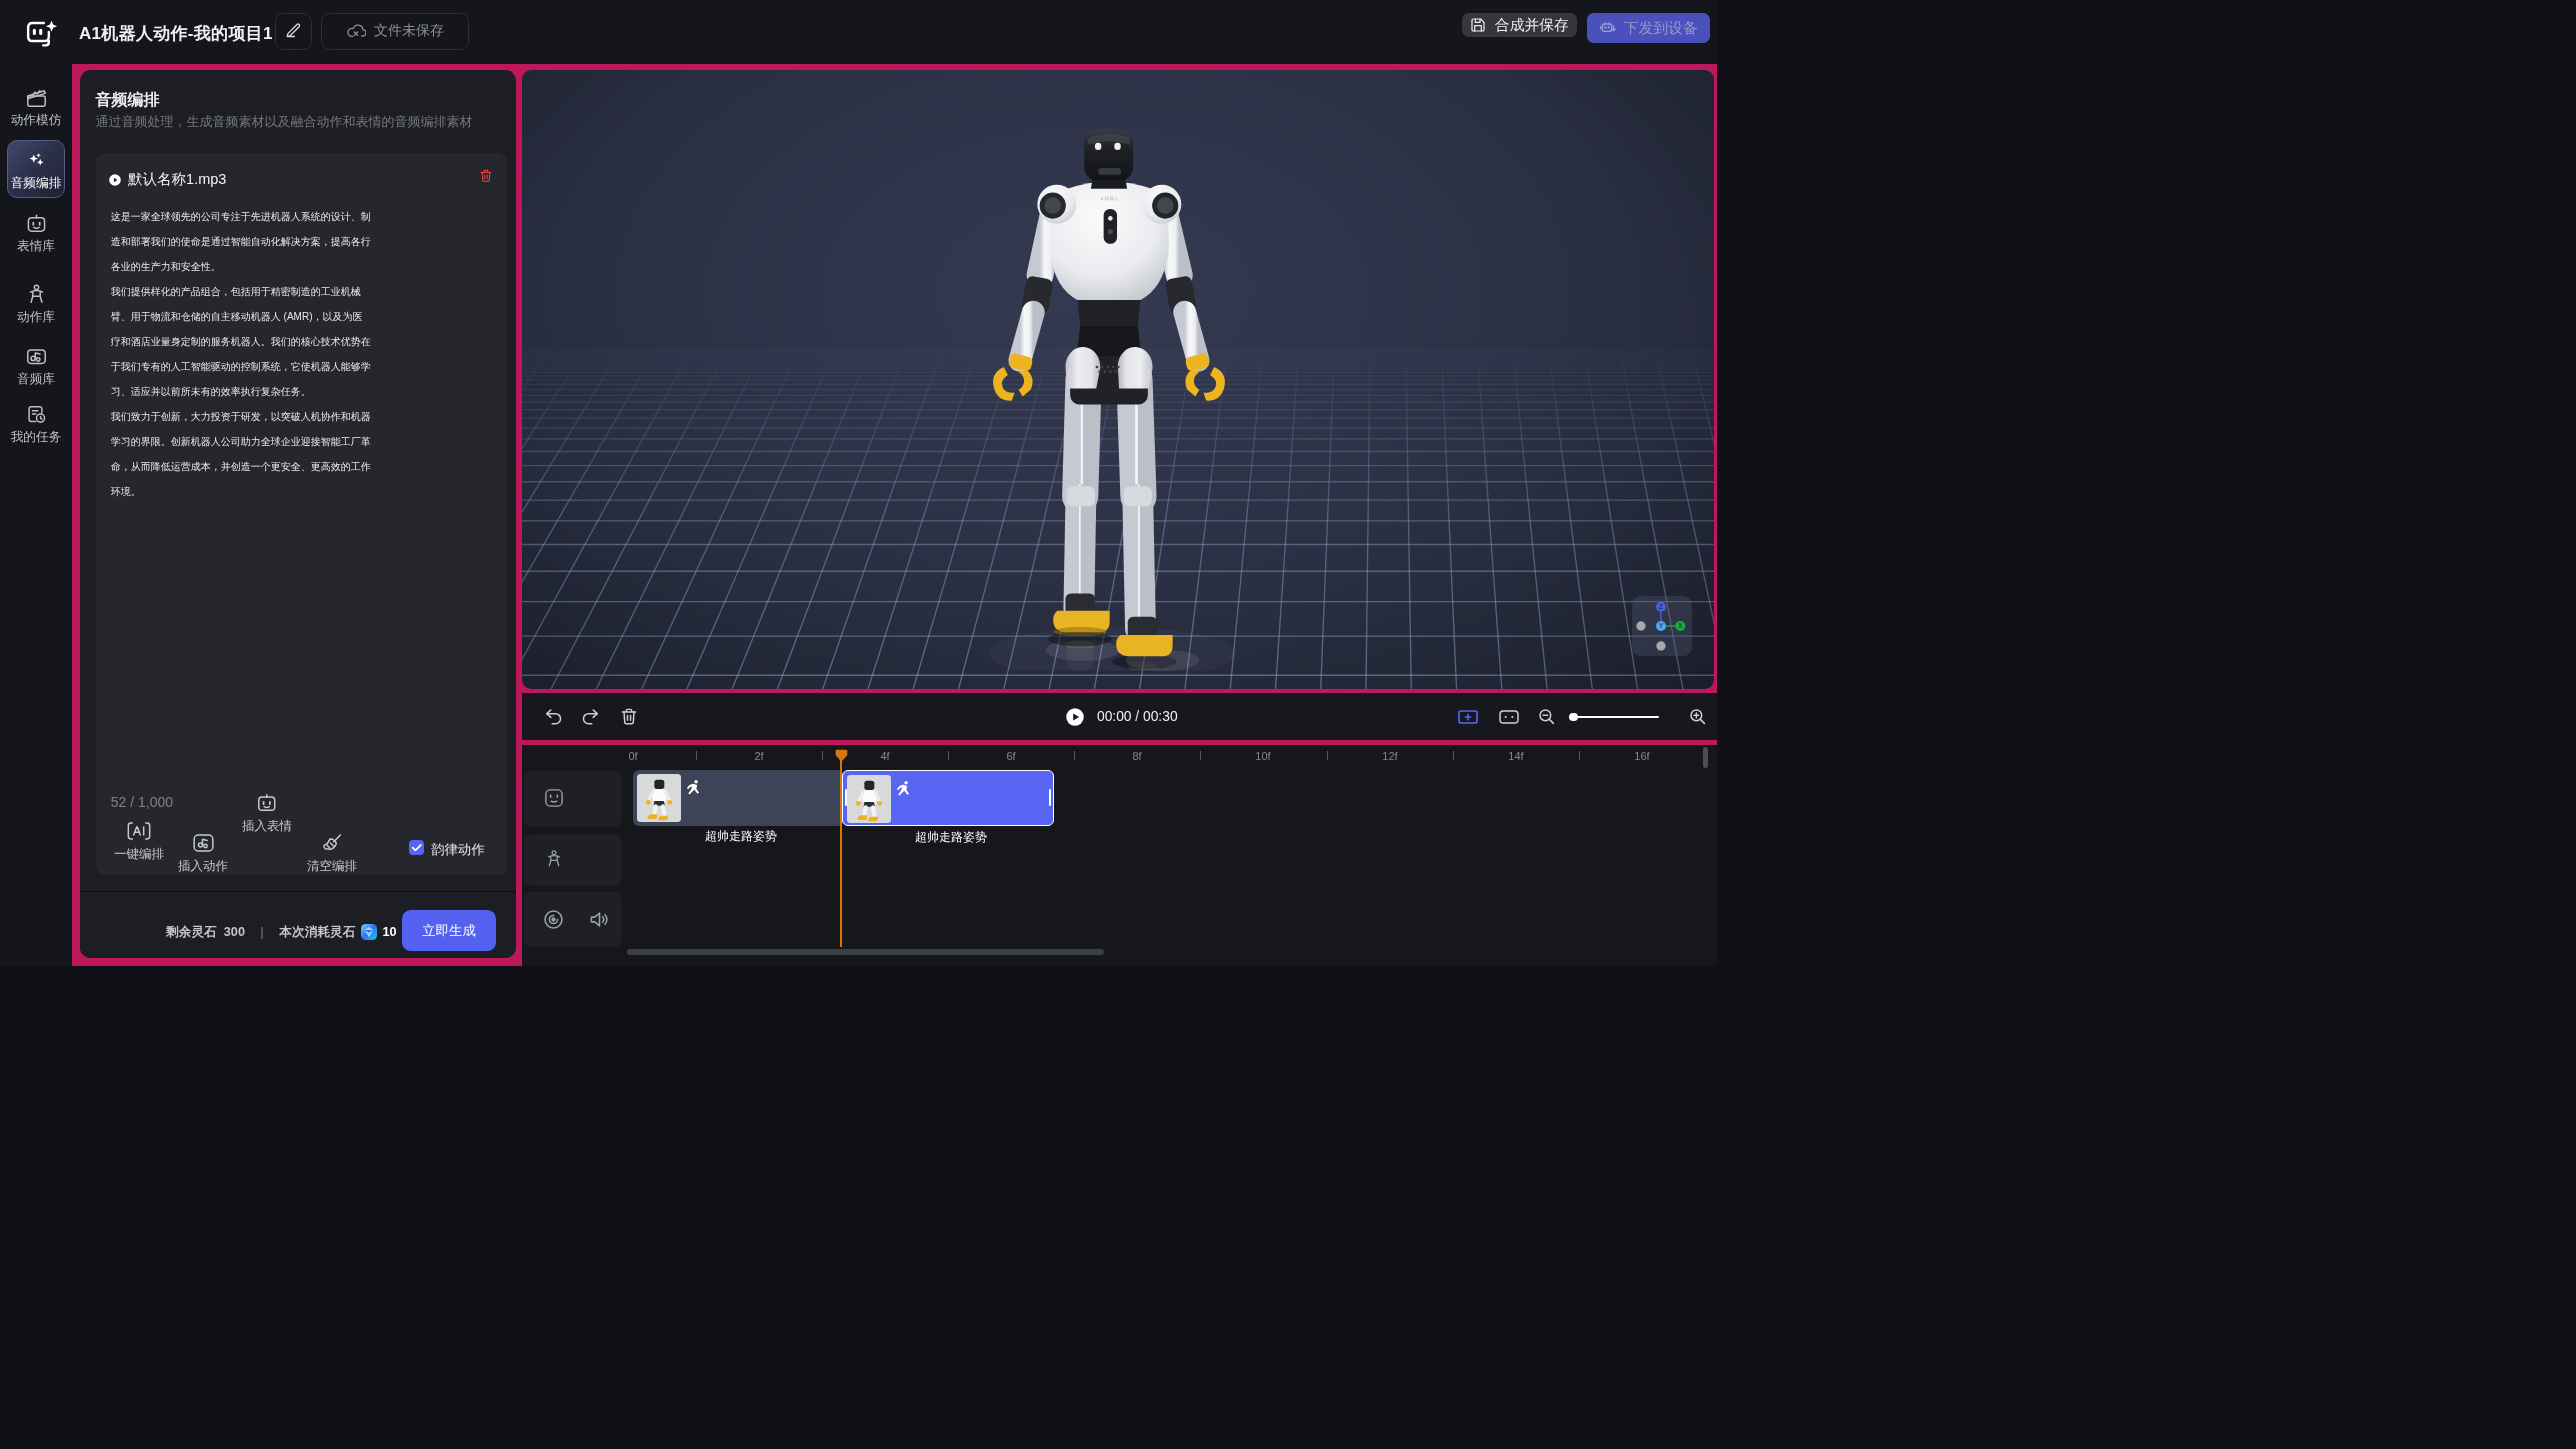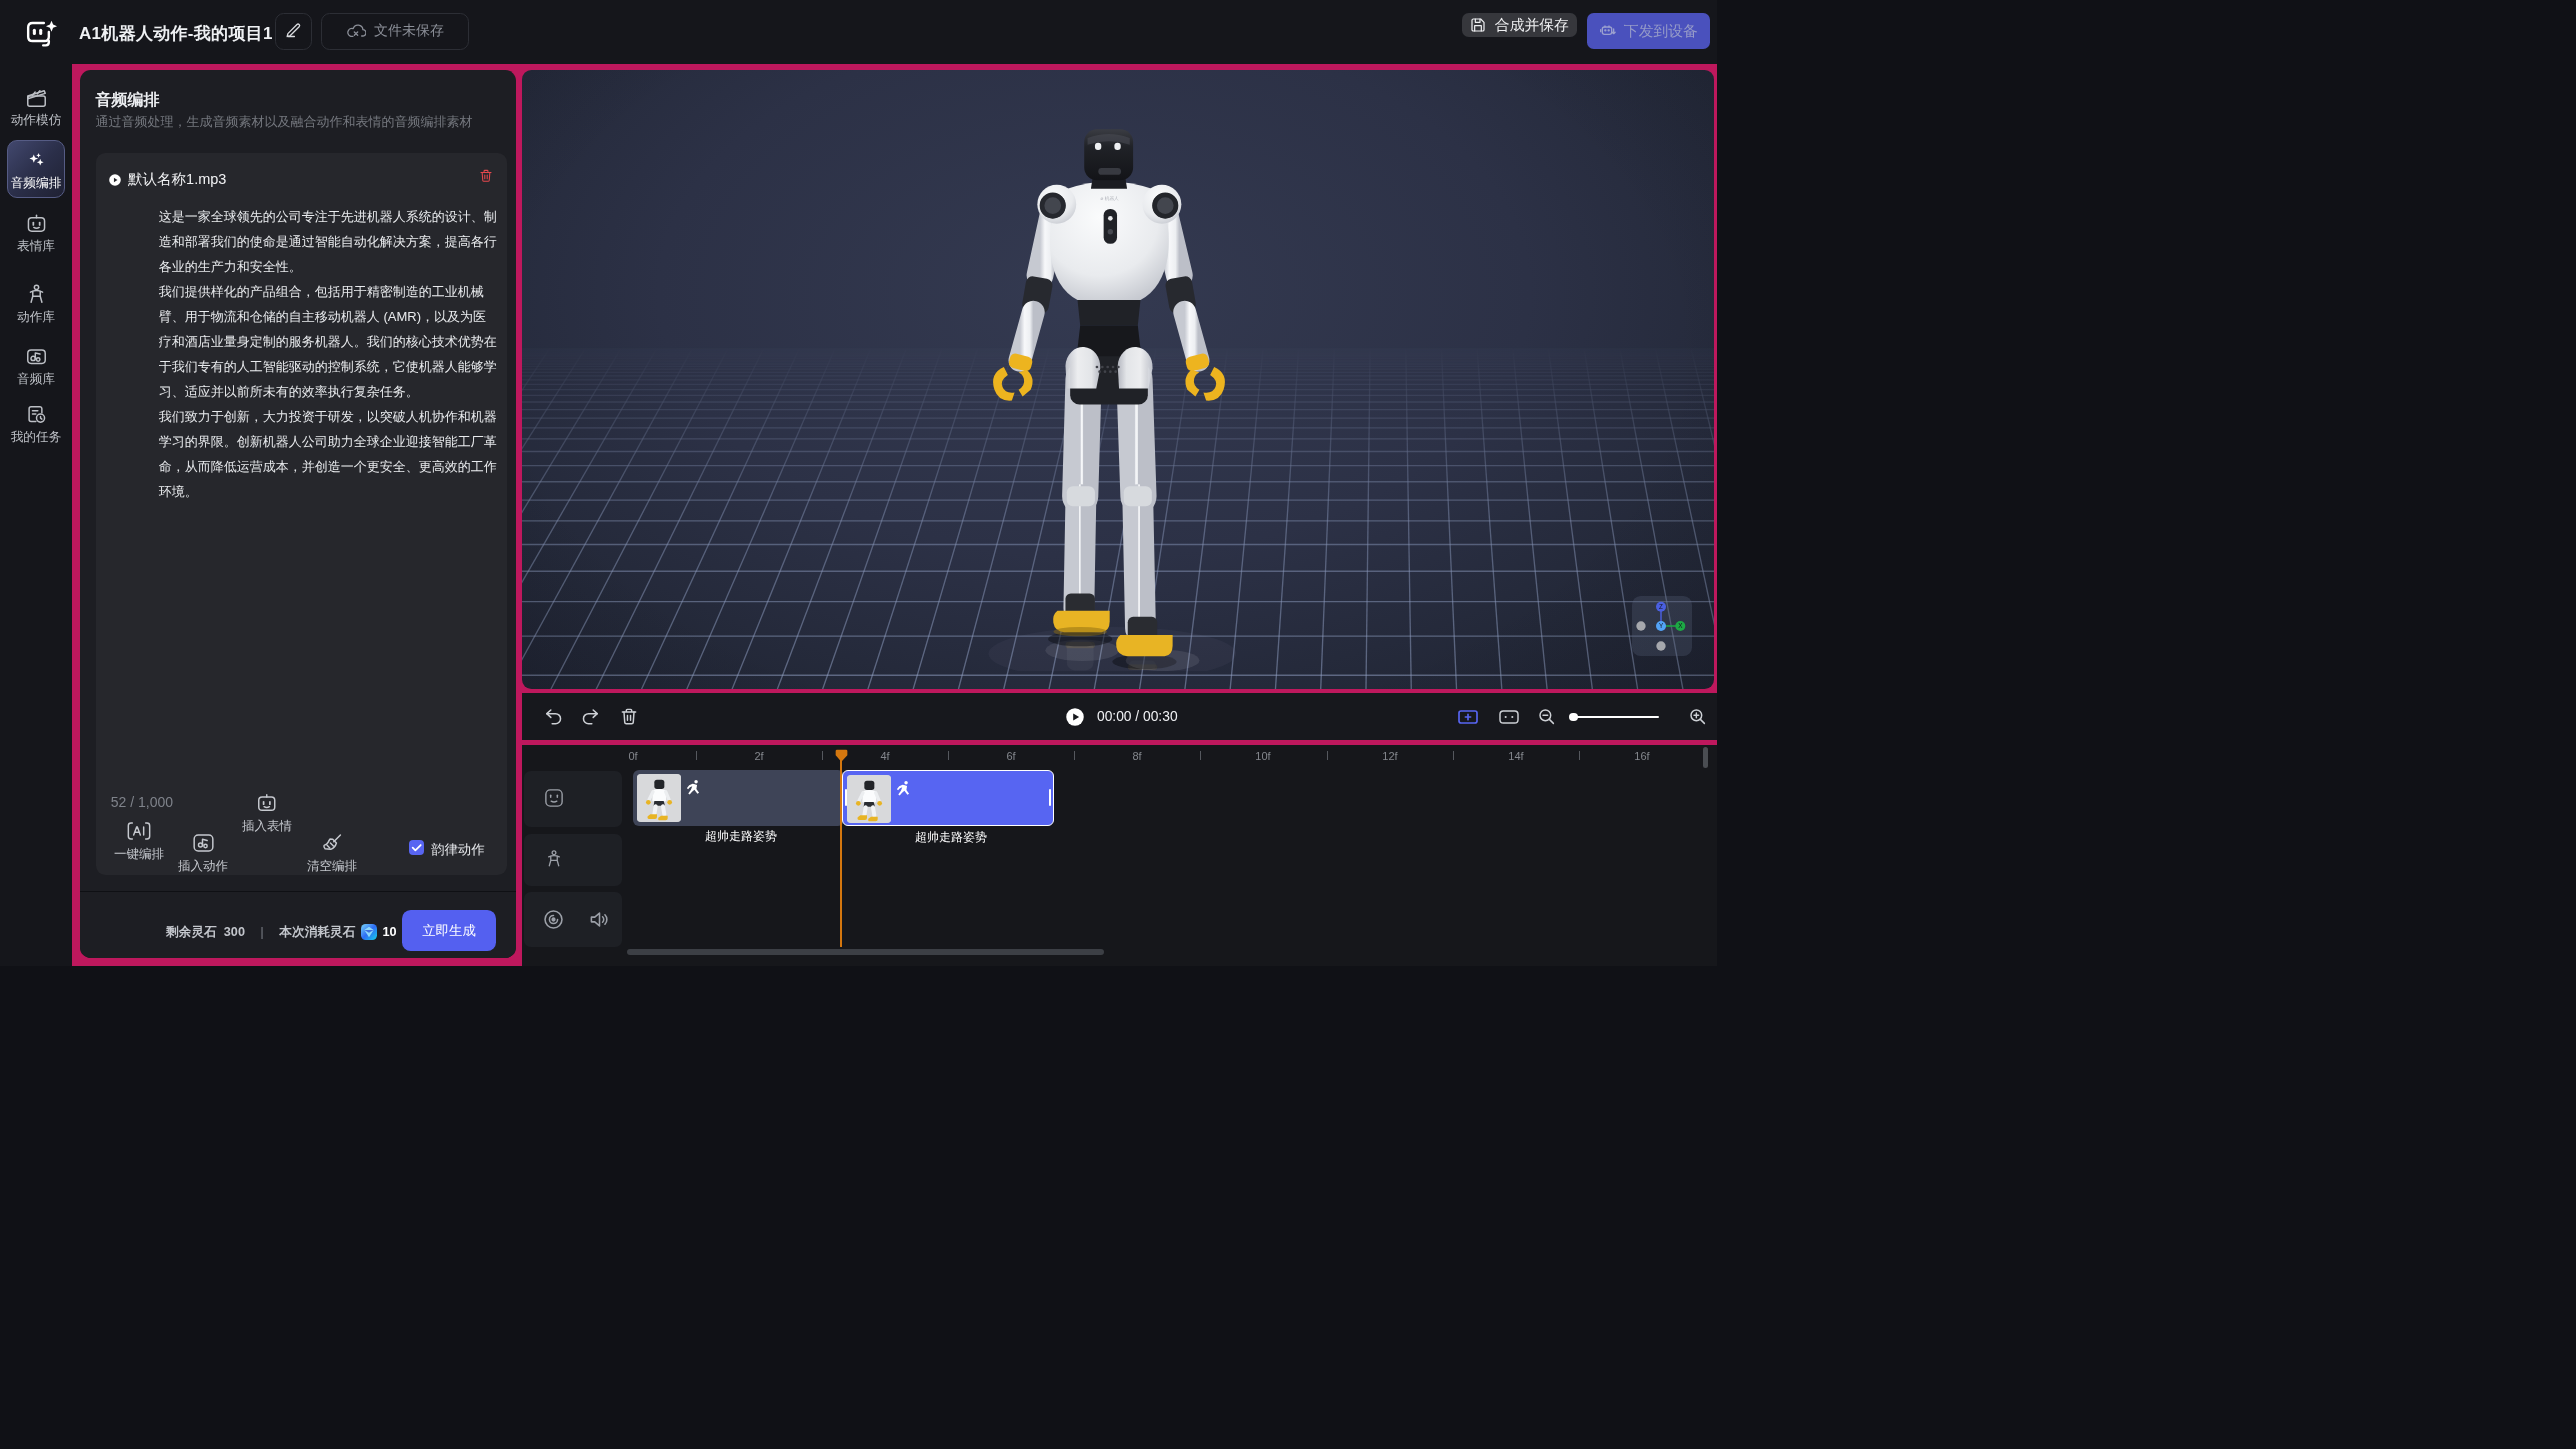--- a/index.html
+++ b/index.html
@@ -10,39 +10,39 @@
 
 #topbar { position:absolute; left:0; top:0; width:1717px; height:64px; background:#15161b; }
 #logo { position:absolute; left:25px; top:20px; }
 #title { position:absolute; left:79px; top:21.5px; font-size:17px; color:#eef0f3; font-weight:bold; letter-spacing:0.3px; }
 .tbtn { position:absolute; top:12.7px; height:37px; border:0.7px solid #2c2e35; border-radius:8.7px;
   display:flex; align-items:center; justify-content:center; color:#8b8f98; font-size:14px; gap:8px; }
 #btn-edit { left:275px; width:37px; }
 #btn-unsaved { left:321px; width:148px; }
 #btn-save { position:absolute; top:13.4px; left:1462px; width:115px; height:24px; background:#36373c; border-radius:6.7px;
   display:flex; align-items:center; justify-content:center; gap:8.7px; color:#f0f1f3; font-size:14.8px; }
-#btn-deploy { position:absolute; top:13.4px; left:1587px; width:123px; height:36px; background:#4a51bd; border-radius:6.7px;
+#btn-deploy { position:absolute; top:13.4px; left:1587px; width:123px; height:30px; background:#4a51bd; border-radius:6.7px;
   display:flex; align-items:center; justify-content:center; gap:6.7px; color:#969bc8; font-size:14.8px; }
 
 
 #sidebar { position:absolute; left:0; top:64px; width:72px; height:902px; background:#15161b; }
 .sb-item { position:absolute; left:0; width:72px; text-align:center; color:#bdc0c6; font-size:12.7px; }
 .sb-item svg { display:block; margin:0 auto 3.4px; }
 #sb-active { position:absolute; left:6.7px; top:76px; width:58px; height:58px; border-radius:10px;
   background:linear-gradient(135deg,#42486e 0%,#2b2f4a 50%,#1f2133 100%); border:0.7px solid #565c85; }
 
 
 #panel { position:absolute; left:80px; top:70px; width:436px; height:888px; background:#1d1e23; border-radius:10.7px; }
 #panel h1 { position:absolute; left:15.4px; top:19.5px; font-size:16px; color:#eceef1; font-weight:bold; }
 #panel .sub { position:absolute; left:15.4px; top:43px; font-size:13px; color:#74777e; }
 #card { position:absolute; left:16px; top:83px; width:411px; height:722px; background:#26272c; border-radius:9.4px; }
 #card .head { position:absolute; left:13.4px; top:17px; display:flex; align-items:center; gap:6.7px; }
 #card .head .t { color:#f2f3f5; font-size:14.5px; }
 #trash-red { position:absolute; right:14.8px; top:16.4px; }
-#para { position:absolute; left:14.8px; top:51px; width:389px; color:#e9ebee; font-size:13px; line-height:25px;margin-left:48px; }
+#para { position:absolute; left:14.8px; top:51px; width:389px; color:#e9ebee; font-size:10px; line-height:25px; }
 #counter { position:absolute; left:14.8px; top:641px; color:#7f838b; font-size:14px; }
 .tool { position:absolute; text-align:center; color:#c6c9cf; font-size:12.5px; width:74px; }
 .tool svg { display:block; margin:0 auto 5.4px; }
 #chk { position:absolute; left:313px; top:687px; width:15.4px; height:15.4px; border-radius:4px; background:#5865f2; }
 #chklab { position:absolute; left:335px; top:688px; color:#e8eaee; font-size:13.4px; }
 #panel-bottom { position:absolute; left:0; top:821px; width:436px; height:67px; border-top:0.7px solid #0f1014;
   border-radius:0 0 10.7px 10.7px; background:#1d1e23; }
 #coins { position:absolute; left:86px; top:30px; color:#c3c6cc; font-size:12.7px; display:flex; align-items:center; white-space:nowrap;font-weight:bold; }
 #gen-btn { position:absolute; left:322px; top:18px; width:94px; height:41px; background:#5460f0; border-radius:8.7px;
   color:#fff; font-size:13.4px; display:flex; align-items:center; justify-content:center; }

